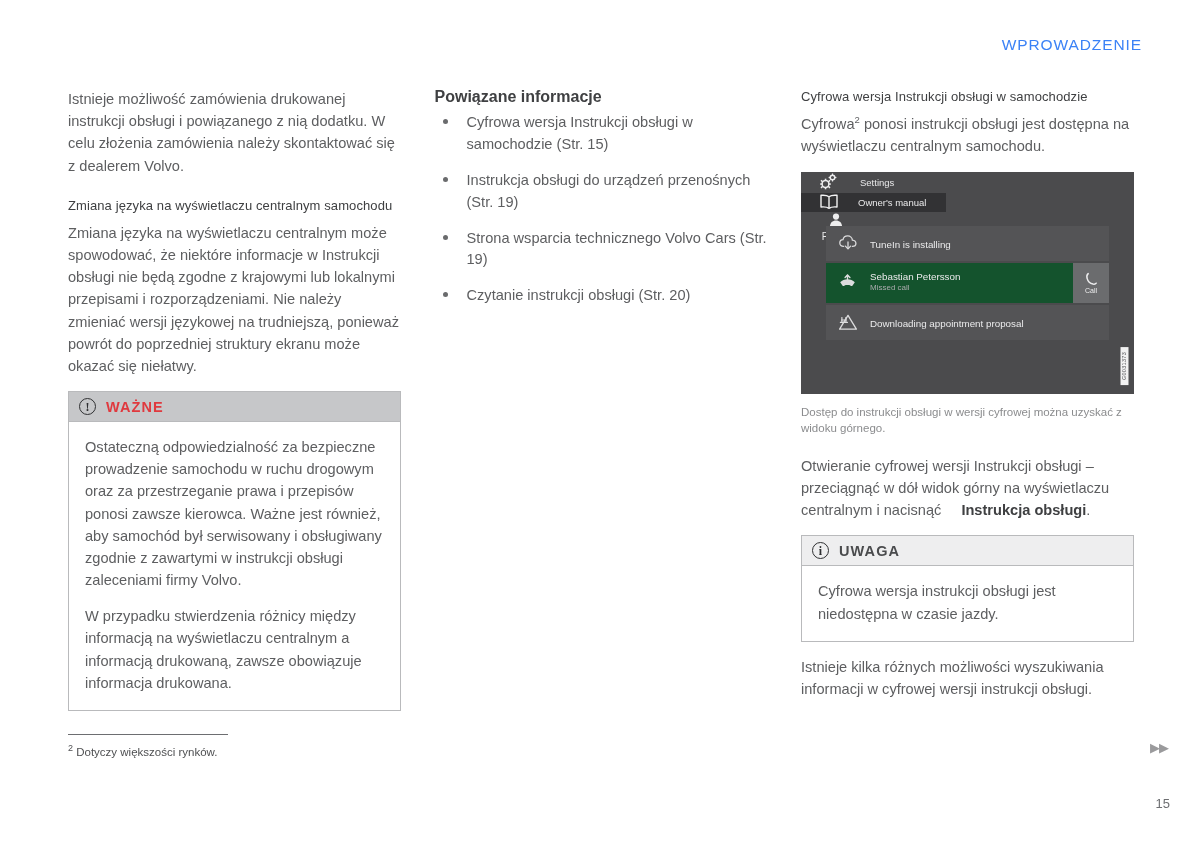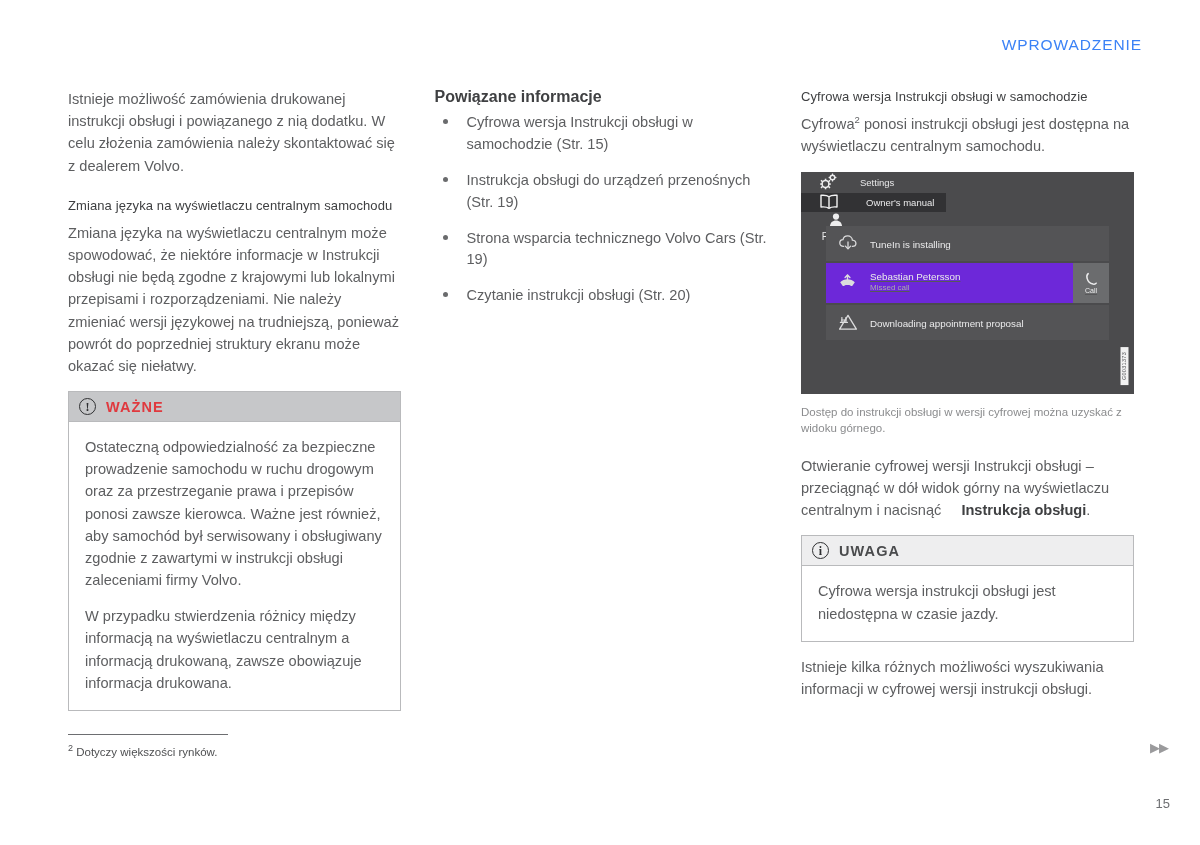--- a/index.html
+++ b/index.html
@@ -112,36 +112,36 @@
     margin:14px 0 10px 0;
     font-family:"Liberation Sans", sans-serif;
   }
   .cd-topbar { display:flex; height:51px;flex-direction:column; }
   .cd-tab {
     display:flex; align-items:center;
     color:#e9e9ea; font-size:9.5px;
     background:#4b4b4d;
   }
   .cd-tab.settings { width:142px; padding-left:17px; gap:22px; }
-  .cd-tab.manual   { width:145px; background:#323234; padding-left:17px; gap:26px; }
+  .cd-tab.manual   { width:145px; background:#323234; padding-left:17px; gap:18px; }
   .cd-tab.profile  {
     width:70px; background:#4b4b4d;
     flex-direction:column; align-items:center; justify-content:center; gap:1px;
     font-size:10px;
   }
   .cd-tab .lbl { white-space:nowrap; }
 
   .cd-list { padding:3px 0 0 0; }
   .cd-row {
     display:flex; align-items:center;
     height:35px; margin:0 25px 2px 25px;
     background:#545456;
     position:relative;
   }
-  .cd-row.highlight { background:#6d28d9; height:40px;text-decoration:underline; }
+  .cd-row.highlight { background:#14532d; height:40px; }
   .cd-row .cd-ico {
     width:44px; flex:0 0 44px;
     display:flex; align-items:center; justify-content:center;
   }
   .cd-row .cd-txt { flex:1; min-width:0; }
   .cd-row .cd-main { color:#ebebec; font-size:9.8px; line-height:1.15; }
   .cd-row .cd-sub  { color:#a9aaac; font-size:8px; line-height:1.3; margin-top:1px; }
   .cd-call {
     width:36px; align-self:stretch; background:#6b6c6e;
     display:flex; flex-direction:column;

